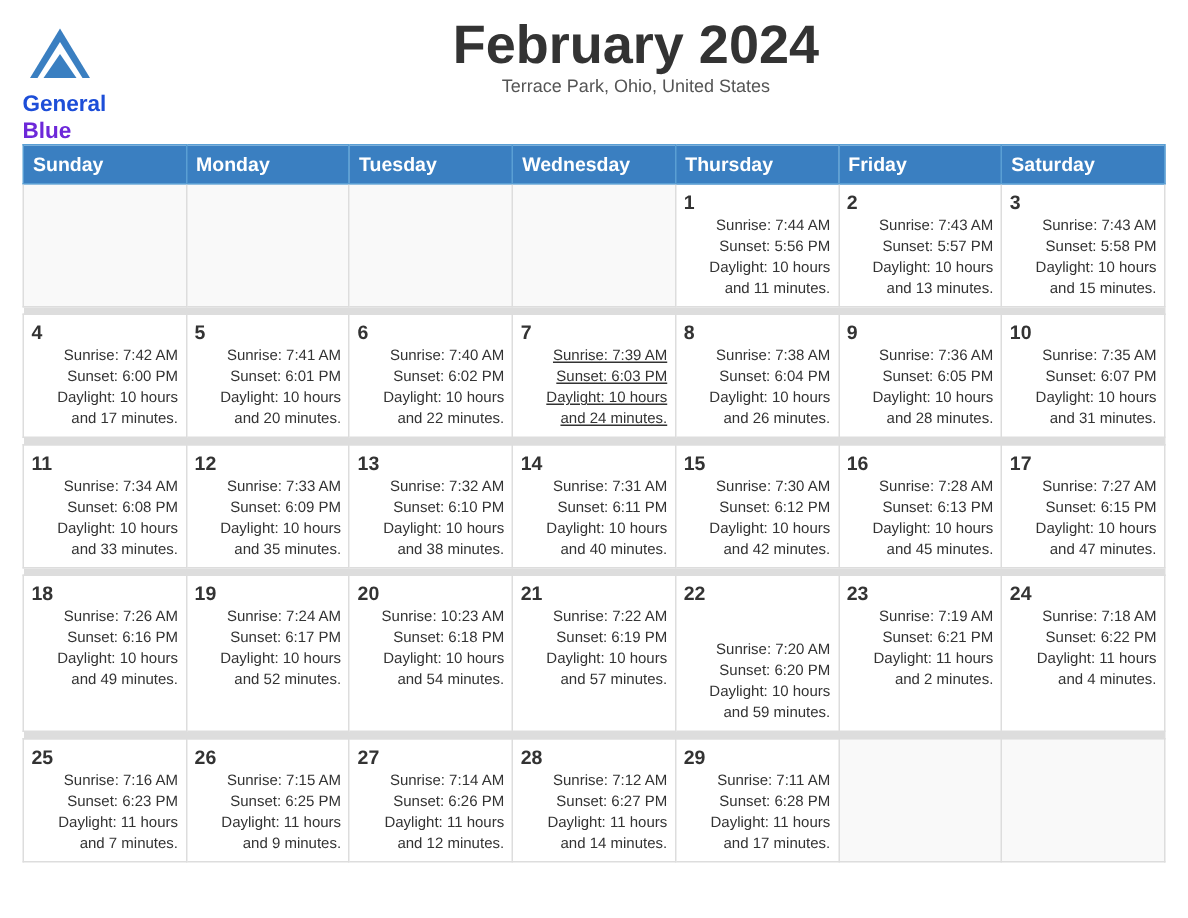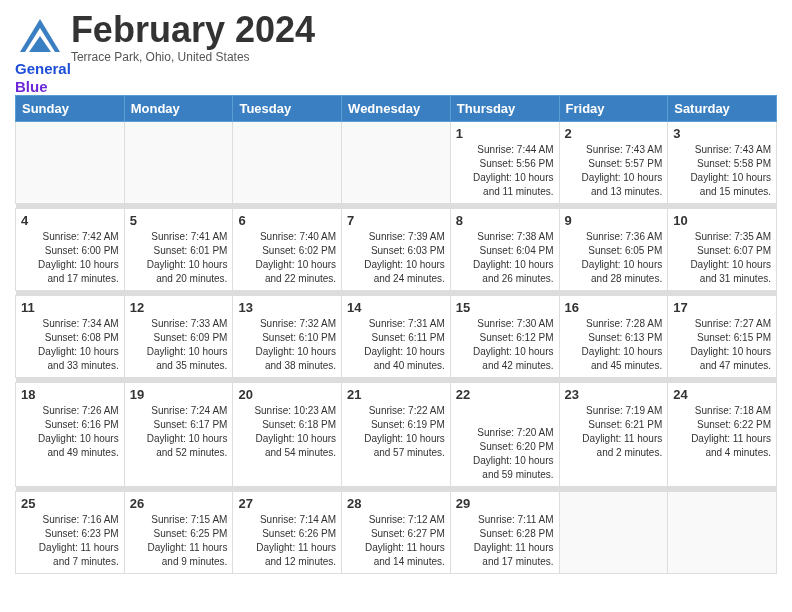--- a/index.html
+++ b/index.html
@@ -4,21 +4,21 @@
   <style>
     * { box-sizing: border-box; margin: 0; padding: 0; }
     body {
       font-family: Arial, sans-serif;
       background: #fff;
       width: 792px;
       min-height: 612px;
       padding: 10px 15px;
     }
     .header {
-      text-align: left;
+      text-align: center;
       margin-bottom: 4px;
     }
     .header .month-year {
       font-size: 36px;
       font-weight: bold;
       color: #333;
       line-height: 1.1;
     }
     .header .location {
       font-size: 12px;
@@ -154,21 +154,21 @@
         </td>
         <td>
           <span class="day-number">6</span>
           <div class="day-info" style="white-space: pre-line;">Sunrise: 7:40 AM
 Sunset: 6:02 PM
 Daylight: 10 hours
 and 22 minutes.</div>
         </td>
         <td>
           <span class="day-number">7</span>
-          <div class="day-info" style="white-space: pre-line;">Sunrise: 7:39 AM
+          <div class="day-info" style="white-space: pre-line; text-decoration: underline;">Sunrise: 7:39 AM
 Sunset: 6:03 PM
 Daylight: 10 hours
 and 24 minutes.</div>
         </td>
         <td>
           <span class="day-number">8</span>
           <div class="day-info" style="white-space: pre-line;">Sunrise: 7:38 AM
 Sunset: 6:04 PM
 Daylight: 10 hours
 and 26 minutes.</div>

